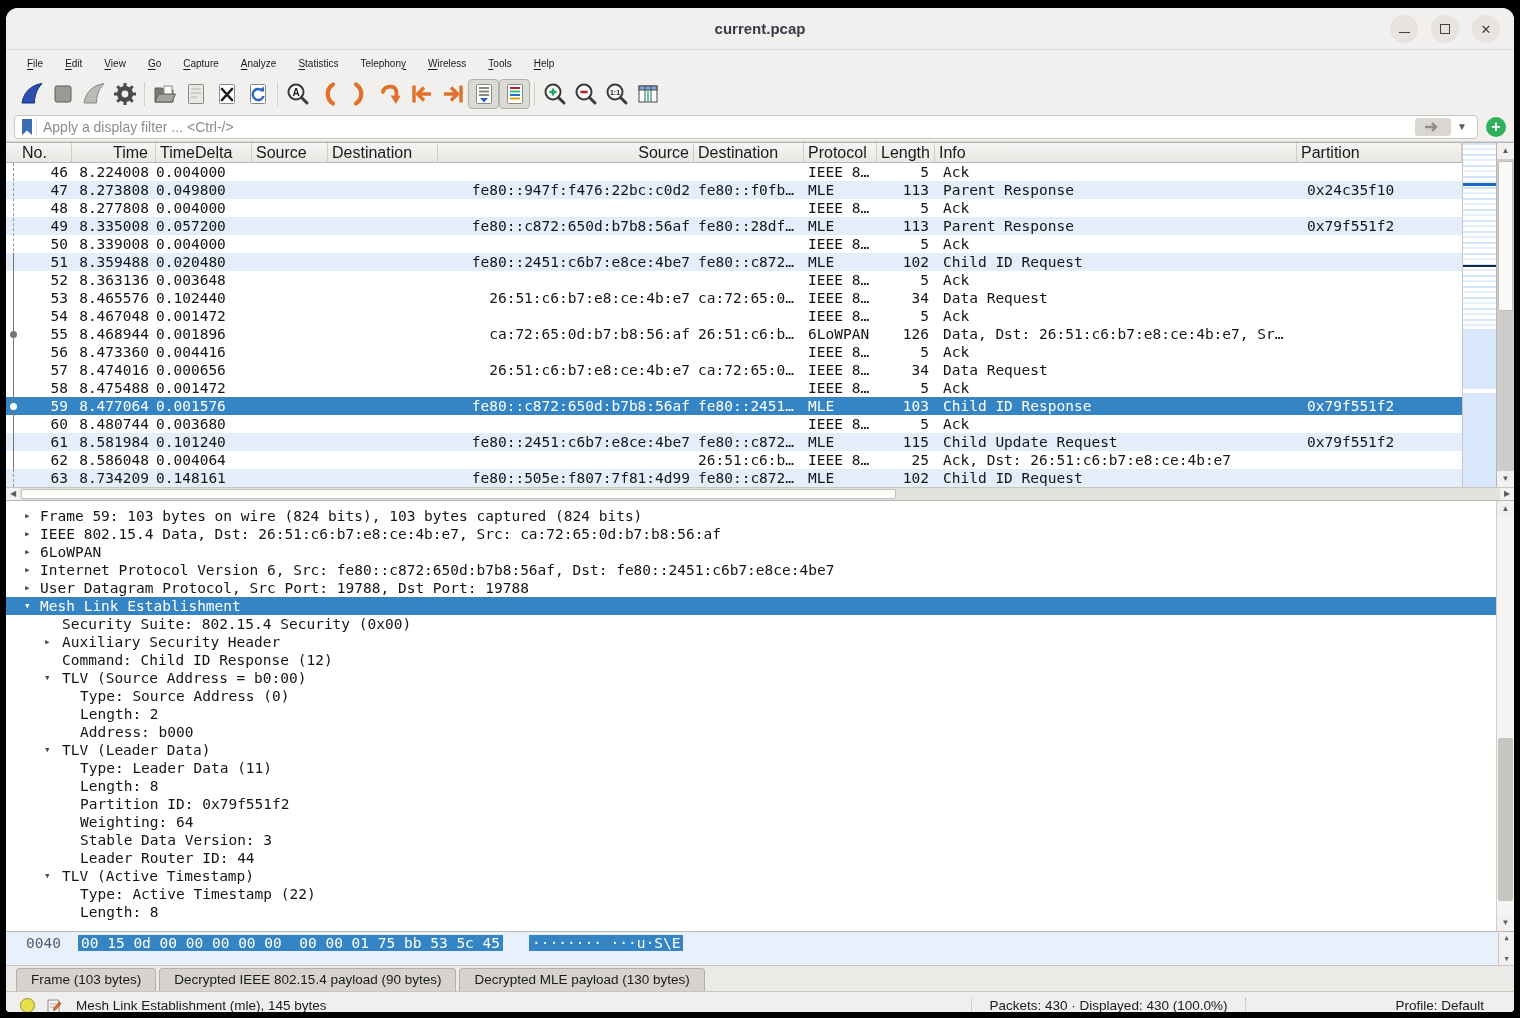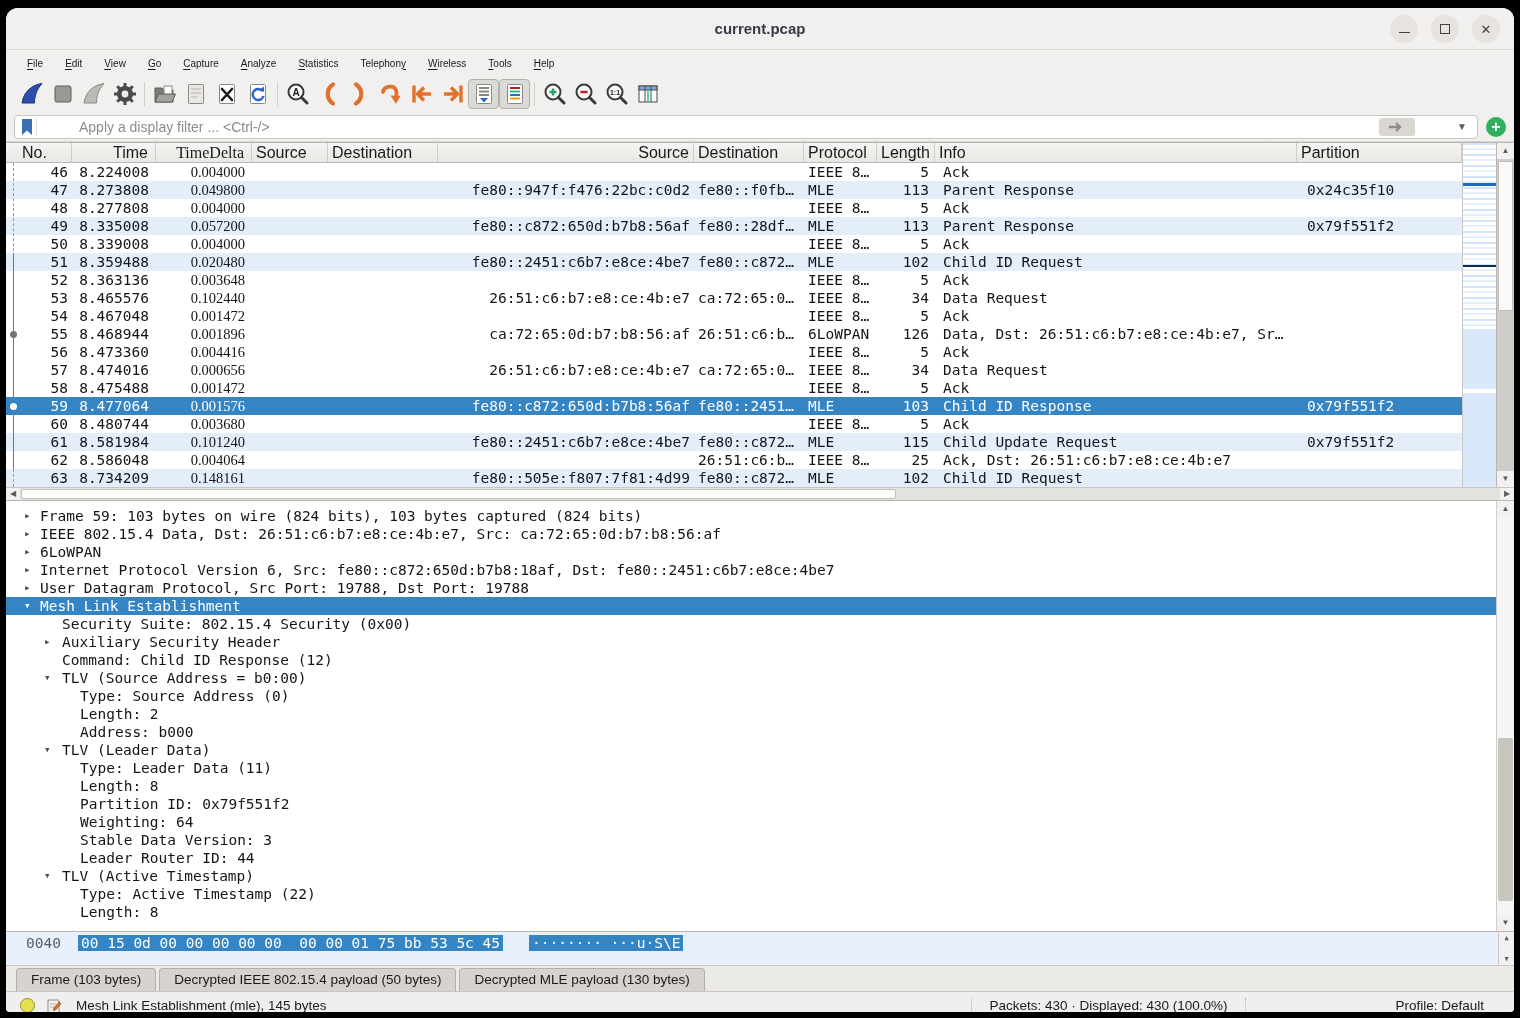--- a/index.html
+++ b/index.html
@@ -32,21 +32,21 @@
              padding-left:10px; background:#f2f0ee; }
   .tbtn { width:31px; height:30px; display:flex; align-items:center; justify-content:center;
           cursor:pointer; border-radius:4px; }
   .tbtn.pressed { background:#dcdad6; border:1px solid #b3afaa; }
   .tb-sep { width:1px; height:24px; background:#d3d0cc; margin:0 4px; }
 
   
   .filterbar { height:30px; flex:0 0 30px; display:flex; align-items:center;
                padding:0 8px 0 8px; background:#f2f0ee; border-bottom:1px solid #d8d5d1; }
   .filterfield { flex:1; height:24px; background:#fff; border:1px solid #c9c5c0;
-                 border-radius:4px; display:flex; align-items:center; padding:0 4px;gap:36px; }
+                 border-radius:4px; display:flex; align-items:center; padding:0 4px; }
   .bookmark { width:18px; display:flex; justify-content:center; cursor:pointer;
               border-right:1px solid #e2dfdb; padding-right:2px; }
   .filterinput { flex:1; border:none; outline:none; font-size:14px; color:#222;
                  padding-left:6px; background:transparent;
                  font-family:"Liberation Sans", sans-serif;}
   .filterinput::placeholder { color:#8f8c88; }
   .applybtn { width:36px; height:18px; background:#dad7d3; border-radius:3px;
               display:flex; align-items:center; justify-content:center; cursor:pointer; }
   .caret { font-size:10px; color:#5e5c58; padding:0 6px; cursor:pointer; }
   .plusbtn { width:20px; height:20px; margin-left:8px; border-radius:50%;
@@ -63,21 +63,21 @@
                   white-space:pre; padding-left:4px; cursor:pointer; }
   .prows { position:relative; flex:1; overflow:hidden;
            font-family:"DejaVu Sans Mono", monospace; font-size:14.5px; color:#14141a; }
   .prow { display:flex; height:18px; line-height:18px; white-space:pre; cursor:pointer; }
   .prow.udp { background:var(--rowalt); }
   .prow.selected { background:var(--accent); color:#fff; }
   .cell { overflow:hidden; white-space:pre; }
   .c0{width:16px;flex:0 0 16px;position:relative;}
   .c1{width:50px;flex:0 0 50px;text-align:right;padding-right:4px;}
   .c2{width:84px;flex:0 0 84px;text-align:right;padding-right:7px;}
-  .c3{width:96px;flex:0 0 96px;text-align:right;padding-right:7px;font-family:Liberation Serif, serif;}
+  .c3{width:96px;flex:0 0 96px;text-align:left;padding-right:7px;}
   .c4{width:76px;flex:0 0 76px;padding-left:4px;}
   .c5{width:110px;flex:0 0 110px;padding-left:4px;}
   .c6{width:256px;flex:0 0 256px;text-align:right;padding-right:4px;}
   .c7{width:110px;flex:0 0 110px;padding-left:4px;}
   .c8{width:73px;flex:0 0 73px;padding-left:4px;}
   .c9{width:58px;flex:0 0 58px;text-align:right;padding-right:6px;}
   .c10{width:362px;flex:0 0 362px;padding-left:8px;}
   .c11{flex:1;padding-left:10px;}
   .phead .hcell.c1{text-align:left;padding-left:0;}
   .gutterline { position:absolute; left:7px; top:0; bottom:0; width:0;
@@ -460,21 +460,21 @@
     <div class="hsb-arrow left">◀</div>
     <div class="hsb-thumb"></div>
     <div class="hsb-arrow right">▶</div>
   </div>
 
   <div class="details">
     <div class="dlines" id="dlines">
         <div class="d-line" style="padding-left: 34px;"><span class="d-arrow" style="left: 18px;">▸</span><span>Frame 59: 103 bytes on wire (824 bits), 103 bytes captured (824 bits)</span></div>
         <div class="d-line" style="padding-left: 34px;"><span class="d-arrow" style="left: 18px;">▸</span><span>IEEE 802.15.4 Data, Dst: 26:51:c6:b7:e8:ce:4b:e7, Src: ca:72:65:0d:b7:b8:56:af</span></div>
         <div class="d-line" style="padding-left: 34px;"><span class="d-arrow" style="left: 18px;">▸</span><span>6LoWPAN</span></div>
-        <div class="d-line" style="padding-left: 34px;"><span class="d-arrow" style="left: 18px;">▸</span><span>Internet Protocol Version 6, Src: fe80::c872:650d:b7b8:18af, Dst: fe80::2451:c6b7:e8ce:4be7</span></div>
+        <div class="d-line" style="padding-left: 34px;"><span class="d-arrow" style="left: 18px;">▸</span><span>Internet Protocol Version 6, Src: fe80::c872:650d:b7b8:56af, Dst: fe80::2451:c6b7:e8ce:4be7</span></div>
         <div class="d-line" style="padding-left: 34px;"><span class="d-arrow" style="left: 18px;">▸</span><span>User Datagram Protocol, Src Port: 19788, Dst Port: 19788</span></div>
         <div class="d-line sel" style="padding-left: 34px;"><span class="d-arrow" style="left: 18px;">▾</span><span>Mesh Link Establishment</span></div>
         <div class="d-line" style="padding-left: 56px;"><span>Security Suite: 802.15.4 Security (0x00)</span></div>
         <div class="d-line" style="padding-left: 56px;"><span class="d-arrow" style="left: 38px;">▸</span><span>Auxiliary Security Header</span></div>
         <div class="d-line" style="padding-left: 56px;"><span>Command: Child ID Response (12)</span></div>
         <div class="d-line" style="padding-left: 56px;"><span class="d-arrow" style="left: 38px;">▾</span><span>TLV (Source Address = b0:00)</span></div>
         <div class="d-line" style="padding-left: 74px;"><span>Type: Source Address (0)</span></div>
         <div class="d-line" style="padding-left: 74px;"><span>Length: 2</span></div>
         <div class="d-line" style="padding-left: 74px;"><span>Address: b000</span></div>
         <div class="d-line" style="padding-left: 56px;"><span class="d-arrow" style="left: 38px;">▾</span><span>TLV (Leader Data)</span></div>
@@ -498,21 +498,21 @@
   <div class="hexpane">
     <div class="hexrow"><span class="hexoff">0040</span><span class="hexbytes">00 15 0d 00 00 00 00 00  00 00 01 75 bb 53 5c 45</span><span class="hexgap"></span><span class="hexascii">········ ···u·S\E</span></div>
     <div class="hexscroll">
         <span>▲</span>
         <span>▼</span>
       </div>
   </div>
 
   <div class="tabbar" id="tabbar">
       <div class="tab">Frame (103 bytes)</div>
-      <div class="tab">Decrypted IEEE 802.15.4 payload (50 bytes)</div>
+      <div class="tab">Decrypted IEEE 802.15.4 payload (90 bytes)</div>
       <div class="tab">Decrypted MLE payload (130 bytes)</div>
     </div>
 
   <div class="statusbar">
     <span class="expert"></span>
     <span class="comment">
       <svg width="15" height="16" viewBox="0 0 15 16">
           <rect x="1" y="2" width="11" height="13" rx="1" fill="#f4f2ef" stroke="#8a8884"></rect>
           <line x1="3" y1="6" x2="9" y2="6" stroke="#b3afaa"></line>
           <line x1="3" y1="9" x2="9" y2="9" stroke="#b3afaa"></line>

